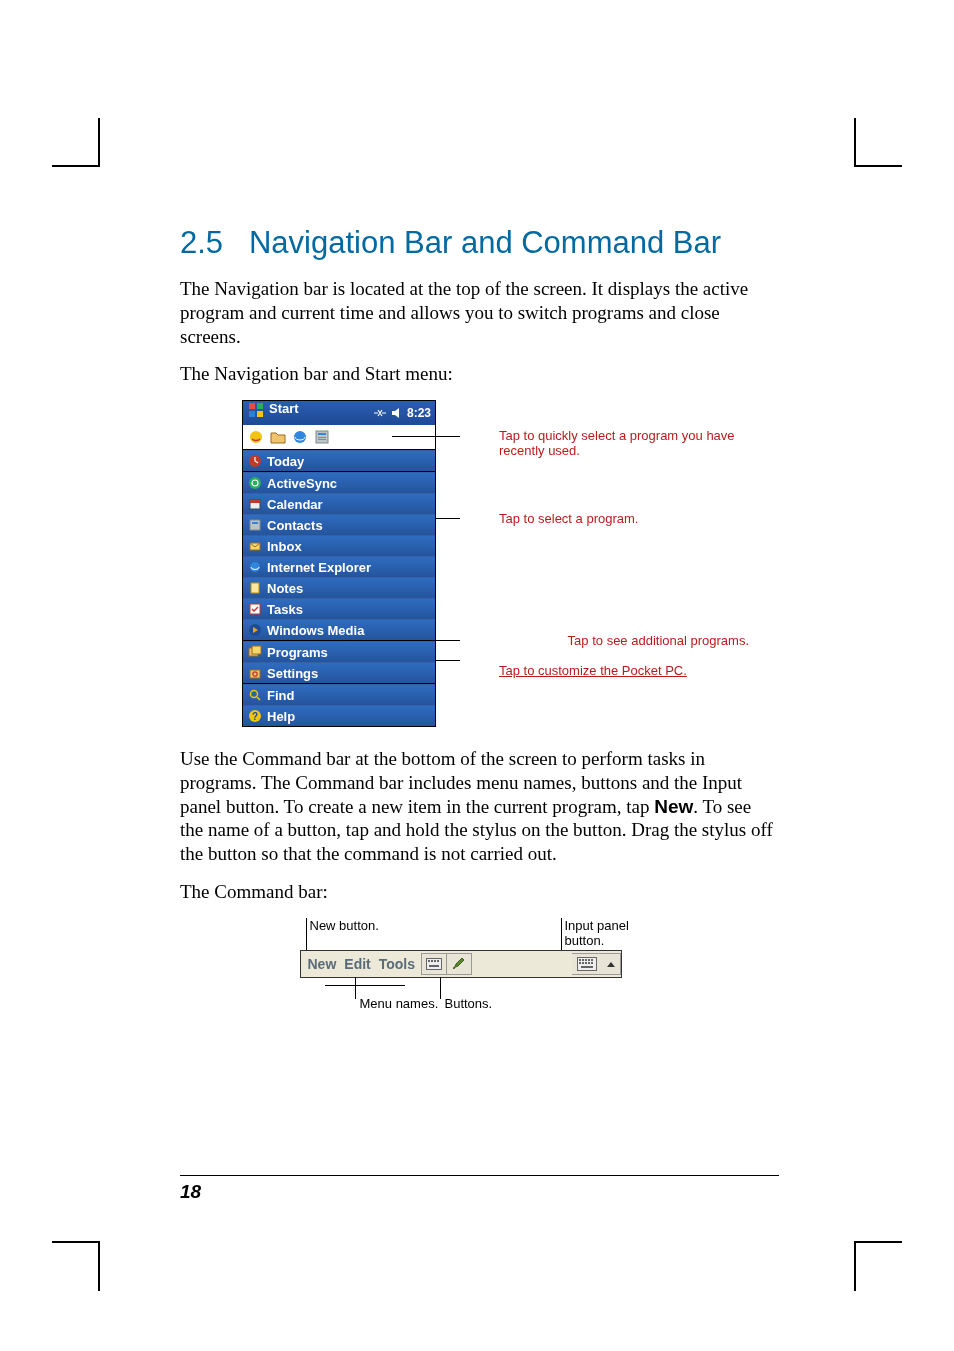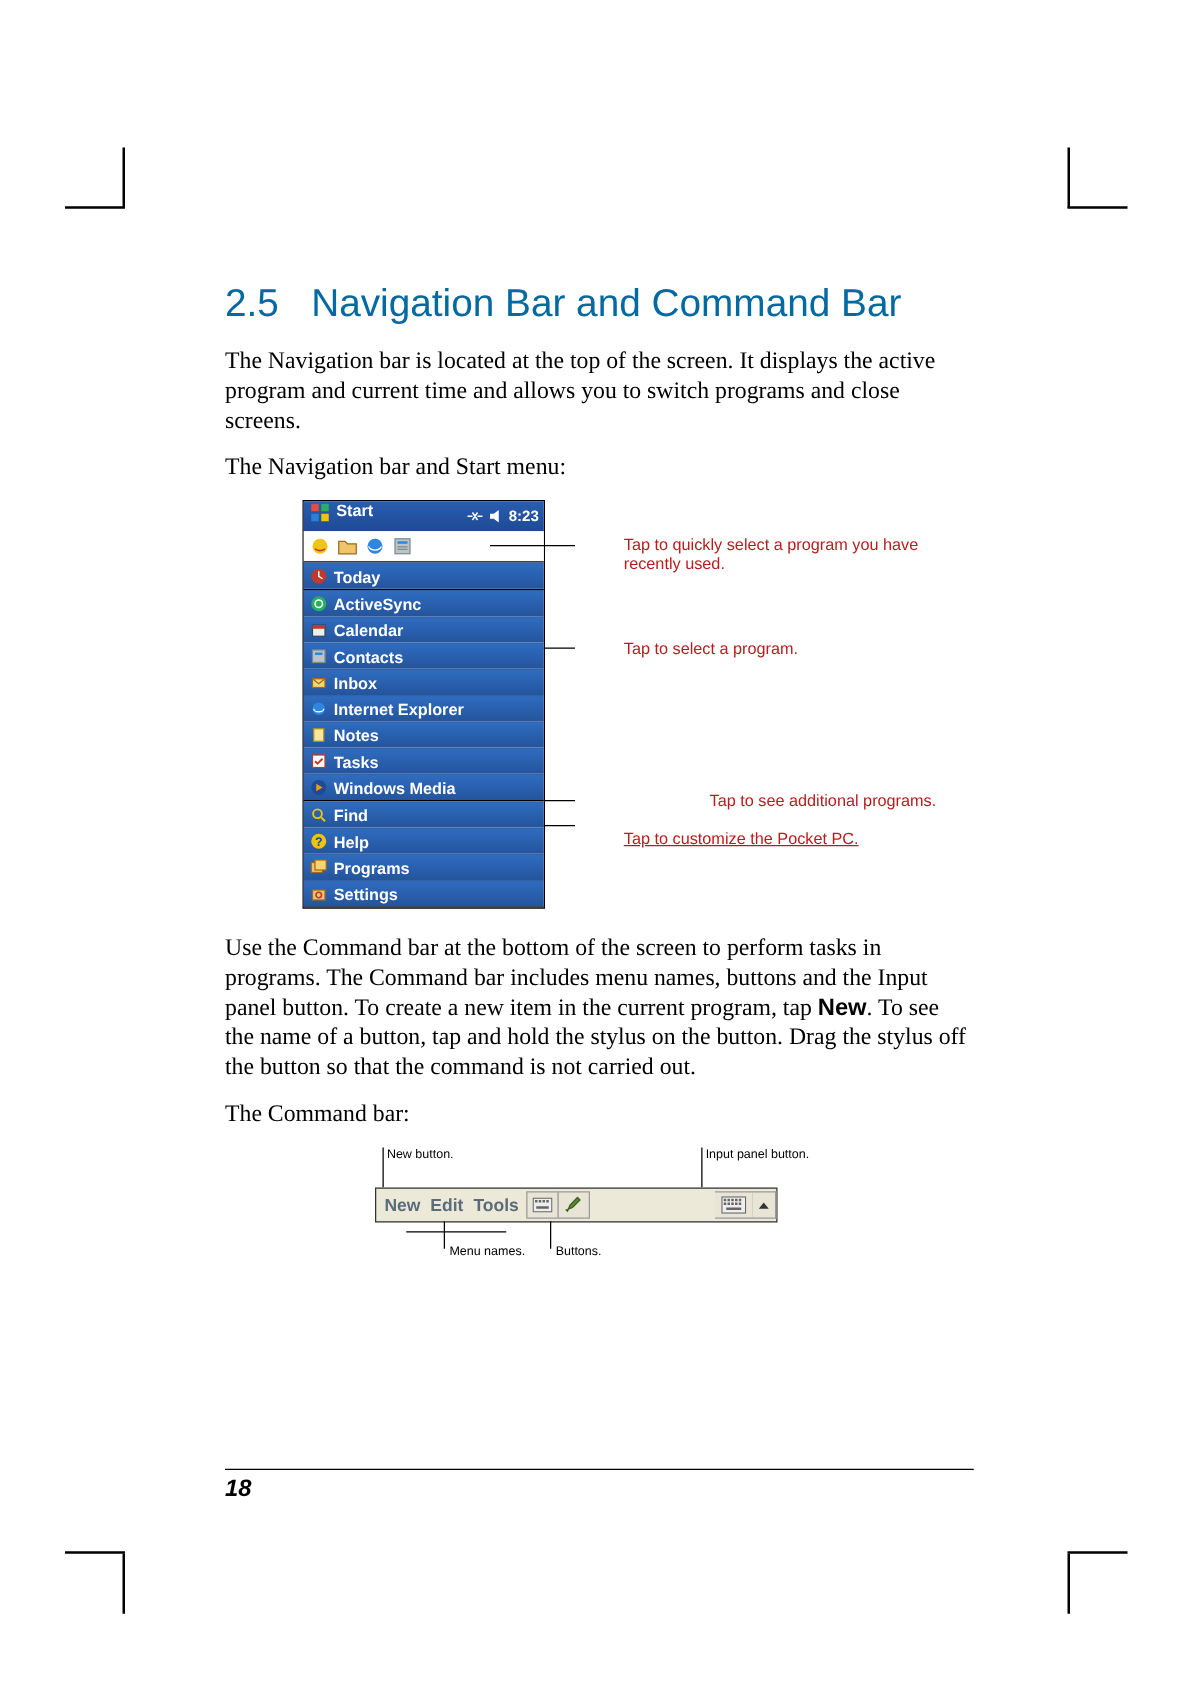--- a/index.html
+++ b/index.html
@@ -126,21 +126,21 @@
   
   .figure2 {
     position: relative;
     margin: 4px auto 0 auto;
     width: 360px;
     height: 115px;
   }
   .cmdlabel {
     position: absolute;
     font-family: Arial, Helvetica, sans-serif;
-    font-size: 10px;
+    font-size: 13px;
   }
   .cmdbar {
     position: absolute;
     top: 32px;
     left: 0;
     width: 320px;
     height: 26px;
     border: 1px solid #333;
     background: #ece9d8;
     display: flex;
@@ -349,59 +349,59 @@
               <span class="micon">
                 <svg width="14" height="14" viewBox="0 0 14 14">
                   <circle cx="7" cy="7" r="6" fill="#1e4a96"></circle>
                   <path d="M5 4l5 3-5 3z" fill="#f39c12"></path>
                 </svg>
               </span>
               <span>Windows Media</span>
             </div>
         </div>
 
+        <div class="menu-group">
+          <div class="mitem">
+              <span class="micon">
+                <svg width="14" height="14" viewBox="0 0 14 14">
+                  <rect x="1" y="3" width="9" height="8" fill="#f0c36d" stroke="#9c6b1f"></rect>
+                  <rect x="4" y="1" width="9" height="8" fill="#f5d76e" stroke="#9c6b1f"></rect>
+                </svg>
+              </span>
+              <span>Programs</span>
+            </div>
+          <div class="mitem">
+              <span class="micon">
+                <svg width="14" height="14" viewBox="0 0 14 14">
+                  <rect x="2" y="4" width="10" height="8" fill="#f0c36d" stroke="#9c6b1f"></rect>
+                  <circle cx="7" cy="8" r="2.2" fill="none" stroke="#c0392b" stroke-width="1.3"></circle>
+                </svg>
+              </span>
+              <span>Settings</span>
+            </div>
+        </div>
+
         <div class="menu-group" style="border-bottom:none">
           <div class="mitem">
               <span class="micon">
                 <svg width="14" height="14" viewBox="0 0 14 14">
                   <circle cx="6" cy="6" r="3.5" fill="none" stroke="#f1c40f" stroke-width="1.5"></circle>
                   <path d="M9 9l3 3" stroke="#f1c40f" stroke-width="1.5"></path>
                 </svg>
               </span>
               <span>Find</span>
             </div>
           <div class="mitem">
               <span class="micon">
                 <svg width="14" height="14" viewBox="0 0 14 14">
                   <circle cx="7" cy="7" r="6" fill="#f1c40f"></circle>
                   <text x="7" y="11" text-anchor="middle" font-size="10" font-weight="bold" fill="#1e4a96">?</text>
                 </svg>
               </span>
               <span>Help</span>
-            </div>
-        </div>
-
-        <div class="menu-group">
-          <div class="mitem">
-              <span class="micon">
-                <svg width="14" height="14" viewBox="0 0 14 14">
-                  <rect x="1" y="3" width="9" height="8" fill="#f0c36d" stroke="#9c6b1f"></rect>
-                  <rect x="4" y="1" width="9" height="8" fill="#f5d76e" stroke="#9c6b1f"></rect>
-                </svg>
-              </span>
-              <span>Programs</span>
-            </div>
-          <div class="mitem">
-              <span class="micon">
-                <svg width="14" height="14" viewBox="0 0 14 14">
-                  <rect x="2" y="4" width="10" height="8" fill="#f0c36d" stroke="#9c6b1f"></rect>
-                  <circle cx="7" cy="8" r="2.2" fill="none" stroke="#c0392b" stroke-width="1.3"></circle>
-                </svg>
-              </span>
-              <span>Settings</span>
             </div>
         </div>
       </div>
 
       <div class="leader" style="top:36px; left:150px; width:68px;"></div>
       <div class="leader" style="top:118px; left:193px; width:25px;"></div>
       <div class="leader" style="top:240px; left:193px; width:25px;"></div>
       <div class="leader" style="top:260px; left:193px; width:25px;"></div>
 
       <div class="callout" style="top:28px;">Tap to quickly select a program you have recently used.</div>

